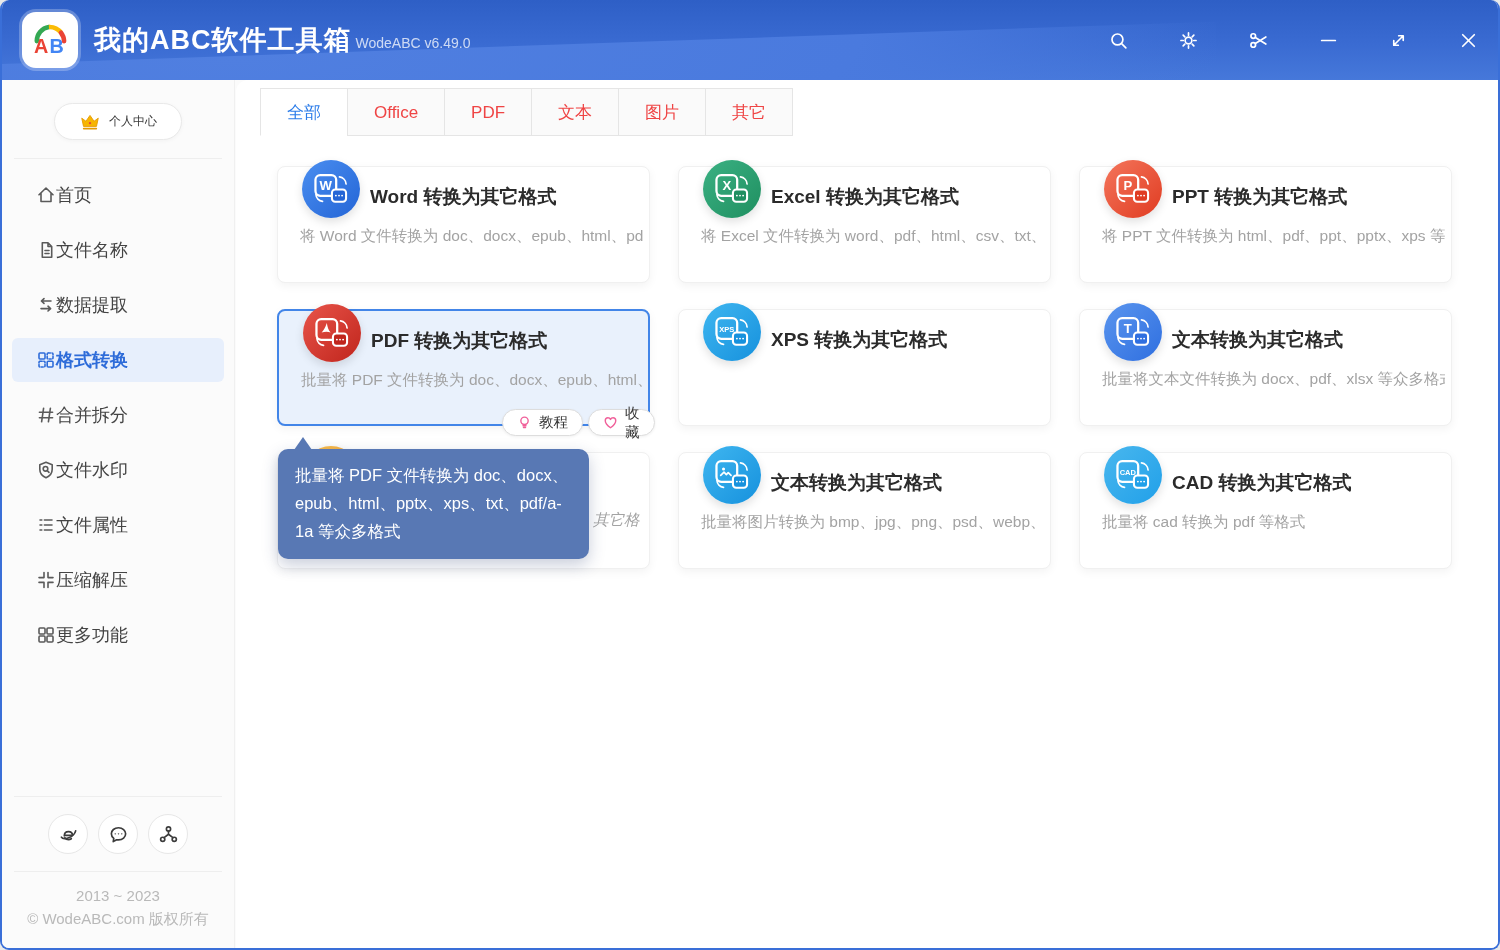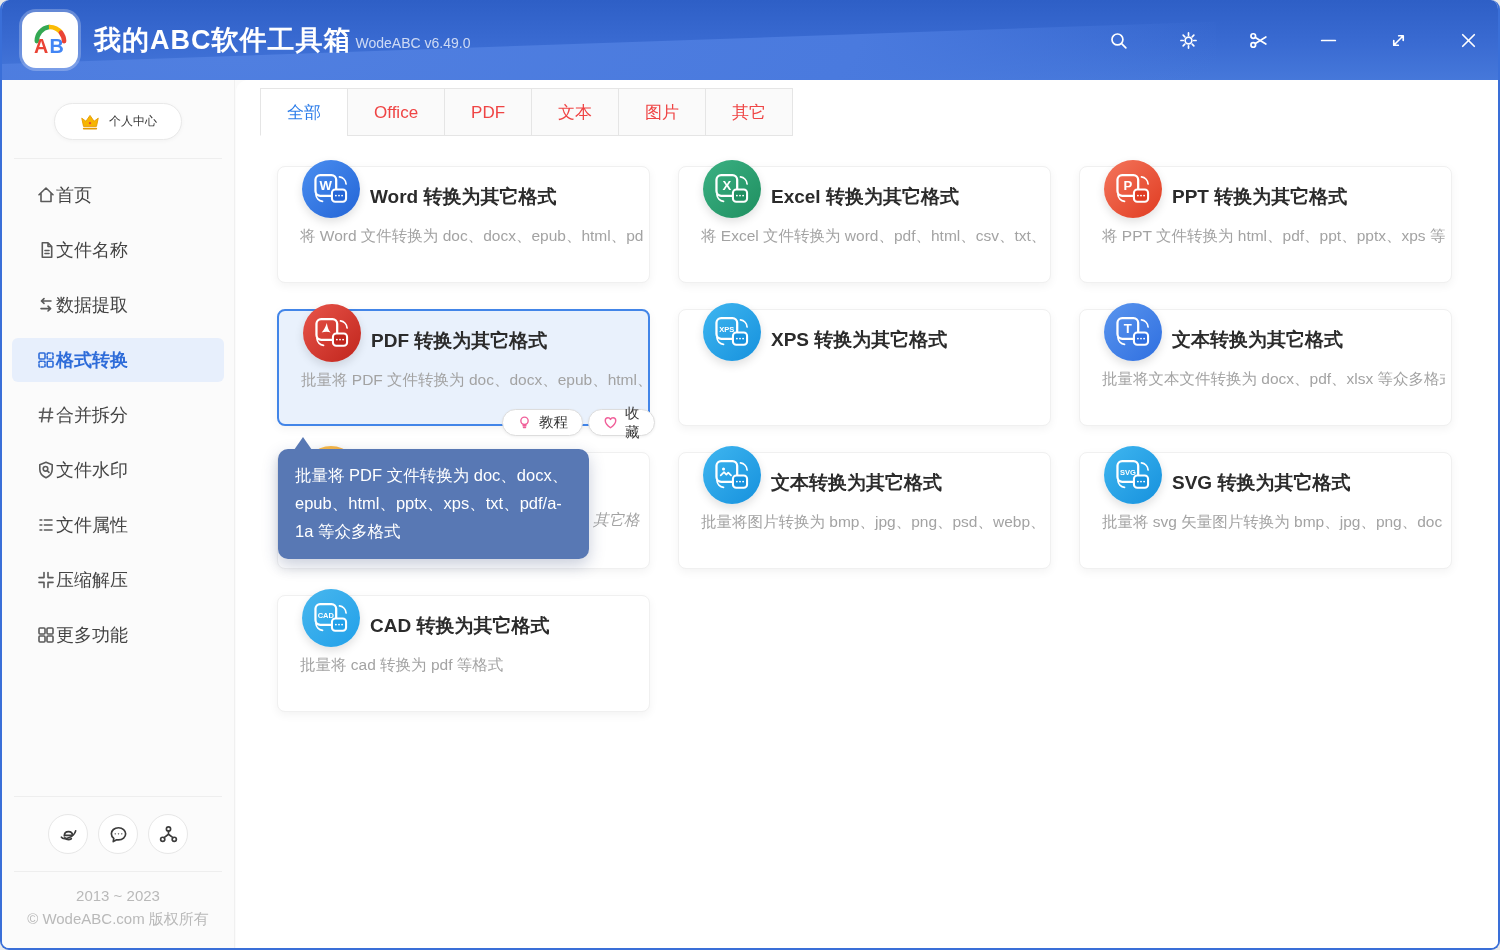--- a/index.html
+++ b/index.html
@@ -416,38 +416,20 @@
                 <circle cx="27.5" cy="24" r="1" fill="#fff"></circle>
                 <circle cx="30.8" cy="24" r="1" fill="#fff"></circle>
               </svg>
             </div>
             <div class="card-title">文本转换为其它格式</div>
             <div class="card-desc">批量将图片转换为 bmp、jpg、png、psd、webp、</div>
           </div>
         </div>
         <div class="cell">
           <div class="card">
-            <div class="badge" style="background: linear-gradient(135deg, rgb(63, 182, 240), rgb(22, 145, 221));">
-              <svg viewBox="0 0 38 34" fill="none">
-                <rect x="2.5" y="2.2" width="22" height="22" rx="5" stroke="#fff" stroke-width="2.4"></rect>
-                <text x="13.5" y="16.5" text-anchor="middle" fill="#fff" font-weight="bold" font-size="8" font-family="Liberation Sans, sans-serif">SVG</text>
-                <path d="M28 4.2 a8 8 0 0 1 7 7.5" stroke="#fff" stroke-width="1.8" stroke-linecap="round"></path>
-                <path d="M10 30.2 a8 8 0 0 1 -7 -7.5" stroke="#fff" stroke-width="1.8" stroke-linecap="round"></path>
-                <rect x="20" y="17.5" width="15" height="13" rx="3.5" fill="#1691dd" stroke="#fff" stroke-width="2.2"></rect>
-                <circle cx="24.2" cy="24" r="1" fill="#fff"></circle>
-                <circle cx="27.5" cy="24" r="1" fill="#fff"></circle>
-                <circle cx="30.8" cy="24" r="1" fill="#fff"></circle>
-              </svg>
-            </div>
-            <div class="card-title">SVG 转换为其它格式</div>
-            <div class="card-desc">批量将 svg 矢量图片转换为 bmp、jpg、png、doc</div>
-          </div>
-        </div>
-        <div class="cell">
-          <div class="card">
             <div class="badge" style="background: linear-gradient(135deg, rgb(73, 183, 238), rgb(33, 160, 233));">
               <svg viewBox="0 0 38 34" fill="none">
                 <rect x="2.5" y="2.2" width="22" height="22" rx="5" stroke="#fff" stroke-width="2.4"></rect>
                 <text x="13.5" y="16.5" text-anchor="middle" fill="#fff" font-weight="bold" font-size="8" font-family="Liberation Sans, sans-serif">CAD</text>
                 <path d="M28 4.2 a8 8 0 0 1 7 7.5" stroke="#fff" stroke-width="1.8" stroke-linecap="round"></path>
                 <path d="M10 30.2 a8 8 0 0 1 -7 -7.5" stroke="#fff" stroke-width="1.8" stroke-linecap="round"></path>
                 <rect x="20" y="17.5" width="15" height="13" rx="3.5" fill="#21a0e9" stroke="#fff" stroke-width="2.2"></rect>
                 <circle cx="24.2" cy="24" r="1" fill="#fff"></circle>
                 <circle cx="27.5" cy="24" r="1" fill="#fff"></circle>
                 <circle cx="30.8" cy="24" r="1" fill="#fff"></circle>

